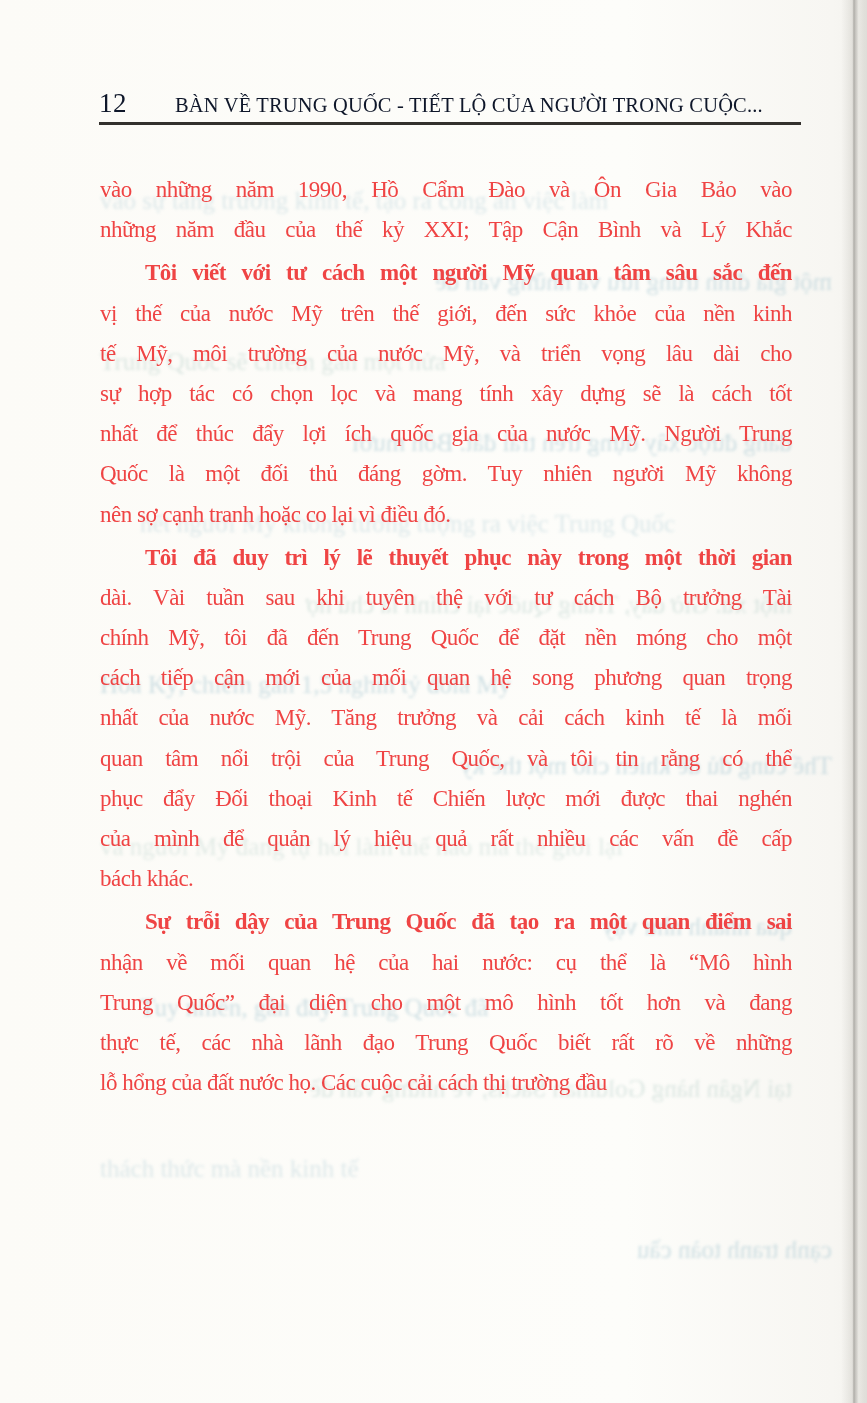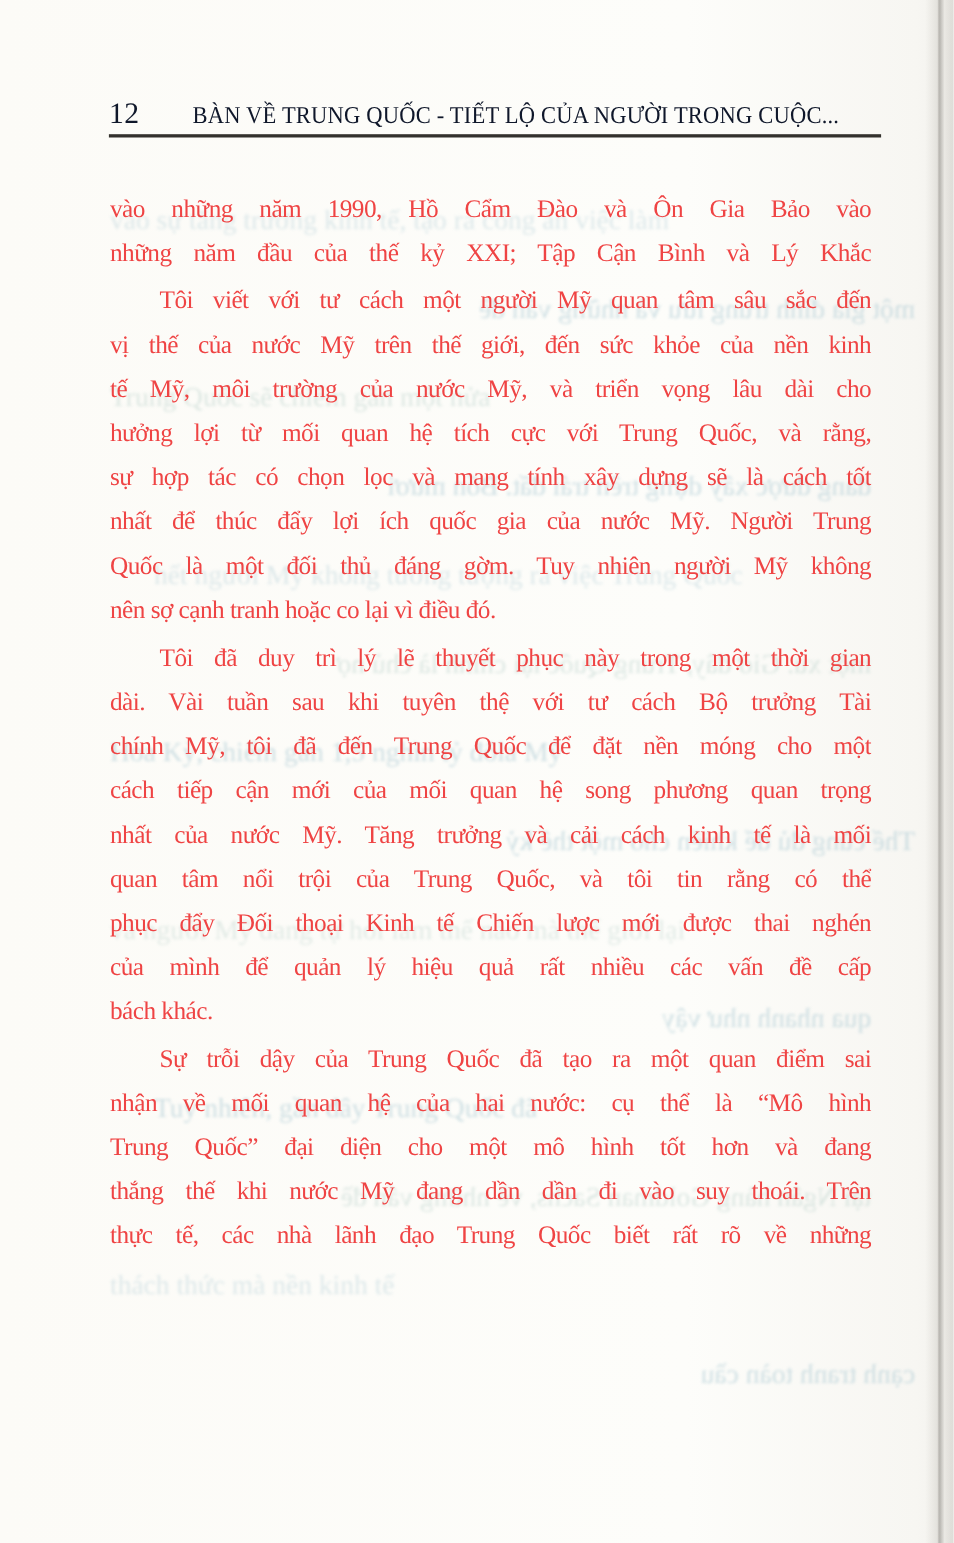--- a/index.html
+++ b/index.html
@@ -46,21 +46,21 @@
   .para + .para { margin-top: 3px; }
   .line {
     line-height: 40.2px;
     height: 40.2px;
     text-align: justify;
     text-align-last: justify;
     overflow: hidden;
     white-space: nowrap;
   }
   .line.last { text-align-last: left; }
-  .line.indent { text-indent: 45px; }
+  .line.indent { text-indent: 45px; font-weight: bold; }
 
   
   .bleed-layer { position: absolute; inset: 0; pointer-events: none; }
   .bleed {
     position: absolute;
     left: 100px; width: 692px;
     font-size: 25px;
     line-height: 30px;
     color: #a9c8d2;
     opacity: 0.55;
@@ -120,43 +120,42 @@
 
   <div class="body-text">
       <div class="para">
         <div class="line">vào những năm 1990, Hồ Cẩm Đào và Ôn Gia Bảo vào</div>
         <div class="line">những năm đầu của thế kỷ XXI; Tập Cận Bình và Lý Khắc</div>
       </div>
       <div class="para">
         <div class="line indent">Tôi viết với tư cách một người Mỹ quan tâm sâu sắc đến</div>
         <div class="line">vị thế của nước Mỹ trên thế giới, đến sức khỏe của nền kinh</div>
         <div class="line">tế Mỹ, môi trường của nước Mỹ, và triển vọng lâu dài cho</div>
-        <div class="line">hưởng lợi từ mối quan hệ tích cực với Trung Quốc, và rằng,</div>
         <div class="line">sự hợp tác có chọn lọc và mang tính xây dựng sẽ là cách tốt</div>
         <div class="line">nhất để thúc đẩy lợi ích quốc gia của nước Mỹ. Người Trung</div>
         <div class="line">Quốc là một đối thủ đáng gờm. Tuy nhiên người Mỹ không</div>
         <div class="line last">nên sợ cạnh tranh hoặc co lại vì điều đó.</div>
       </div>
       <div class="para">
         <div class="line indent">Tôi đã duy trì lý lẽ thuyết phục này trong một thời gian</div>
         <div class="line">dài. Vài tuần sau khi tuyên thệ với tư cách Bộ trưởng Tài</div>
         <div class="line">chính Mỹ, tôi đã đến Trung Quốc để đặt nền móng cho một</div>
         <div class="line">cách tiếp cận mới của mối quan hệ song phương quan trọng</div>
         <div class="line">nhất của nước Mỹ. Tăng trưởng và cải cách kinh tế là mối</div>
         <div class="line">quan tâm nổi trội của Trung Quốc, và tôi tin rằng có thể</div>
         <div class="line">phục đẩy Đối thoại Kinh tế Chiến lược mới được thai nghén</div>
         <div class="line">của mình để quản lý hiệu quả rất nhiều các vấn đề cấp</div>
         <div class="line last">bách khác.</div>
       </div>
       <div class="para">
         <div class="line indent">Sự trỗi dậy của Trung Quốc đã tạo ra một quan điểm sai</div>
         <div class="line">nhận về mối quan hệ của hai nước: cụ thể là “Mô hình</div>
         <div class="line">Trung Quốc” đại diện cho một mô hình tốt hơn và đang</div>
-        <div class="line">thắng thế khi nước Mỹ đang dần dần đi vào suy thoái. Trên</div>
         <div class="line">thực tế, các nhà lãnh đạo Trung Quốc biết rất rõ về những</div>
+        <div class="line last">lỗ hổng của đất nước họ. Các cuộc cải cách thị trường đầu</div>
       </div>
     </div>
 
   <div class="page-edge">
     <span class="page-edge-line"></span>
   </div>
 
 </div>
 
 </body></html>

